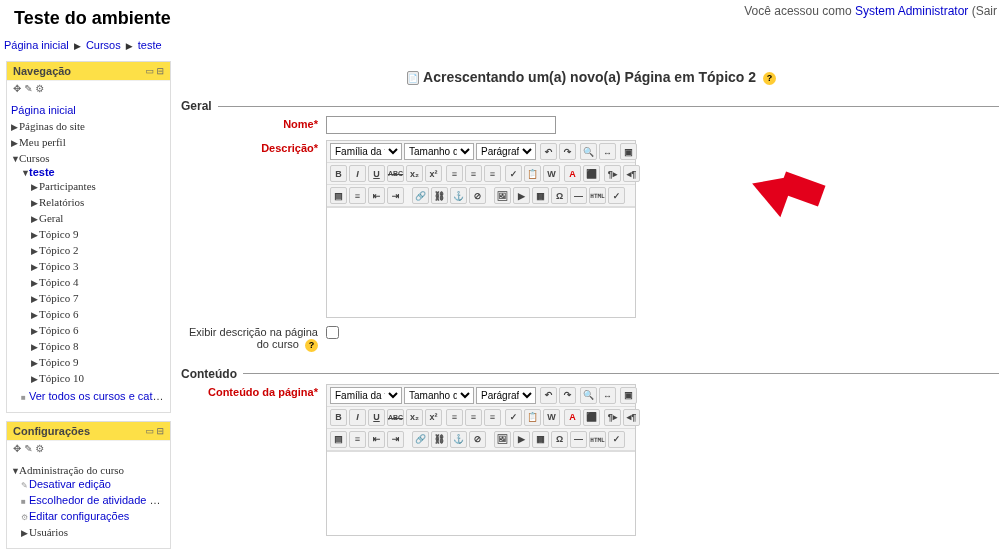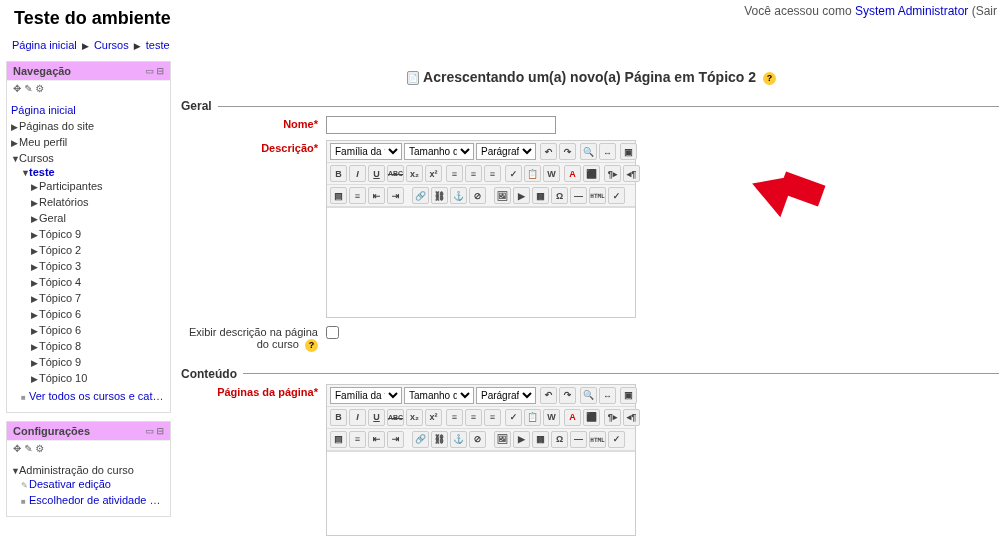--- a/index.html
+++ b/index.html
@@ -3,38 +3,38 @@
 <meta charset="utf-8">
 <style>
 * { box-sizing: border-box; margin: 0; padding: 0; }
 body { font-family: Arial, Helvetica, sans-serif; font-size: 12px; color: #333; background: #fff; }
 a { color: #0000cc; text-decoration: none; }
 
 .top-bar { display: flex; justify-content: space-between; align-items: flex-start; padding: 4px 8px 0; }
 h1.page-title { font-size: 18px; font-weight: bold; color: #000; padding: 4px 6px 8px; }
 .login-info { font-size: 12px; color: #555; text-align: left; }
 
-.breadcrumb { padding: 2px 12px 10px; font-size: 11px; color: #333; }
+.breadcrumb { padding: 2px 4px 10px; font-size: 11px; color: #333; }
 .breadcrumb .sep { font-size: 9px; color: #333; padding: 0 2px; display:inline-block; }
 
 .layout { display: flex; align-items: flex-start; padding: 0 6px; gap: 10px; }
 .sidebar { width: 165px; flex-shrink: 0; }
 .block { border: 1px solid #ddd; margin-bottom: 8px; background: #fff; }
-.block-header { background: #f0abfc; padding: 3px 6px; display: flex; justify-content: space-between; align-items: center; border-bottom: 1px solid #eee; }
+.block-header { background: #fde047; padding: 3px 6px; display: flex; justify-content: space-between; align-items: center; border-bottom: 1px solid #eee; }
 .block-title { font-size: 11px; font-weight: bold; color: #444; }
 .block-controls { font-size: 9px; color: #666; }
 .block-icons { padding: 2px 6px 4px; font-size: 10px; color: #666; }
 .block-body { padding: 4px 4px 6px; }
 .tree ul { list-style: none; padding-left: 10px; }
 .tree > ul { padding-left: 0; }
 .tree li { padding: 2px 0; font-size: 11px; white-space: nowrap; overflow: hidden; text-overflow: ellipsis; }
 .tree .bullet { color: #999; font-size: 8px; padding-right: 4px; display:inline-block; width:8px; }
 .tree .tri { color: #444; font-size: 9px; padding-right: 3px; display:inline-block; width:8px; }
 .tree .bold { font-weight: bold; }
-.tree .black { color: #333; }
+.tree .black { color: #333; font-family: Liberation Serif, serif; }
 
 .main { flex: 1; min-width: 0; }
 .main-heading { text-align: center; font-size: 14px; font-weight: bold; padding: 8px 0 14px; position: relative; }
 .help-icon, .page-icon-inline { display:inline-block; width:13px; height:13px; border-radius:50%; background:#fc3; color:#000; font-size:9px; line-height:13px; text-align:center; font-weight:bold; vertical-align:middle; margin-left:3px; }
 .page-icon-inline { background:#eee; border:1px solid #999; border-radius:2px; width:12px; height:14px; line-height:14px; font-size:8px; margin-right:4px; }
 
 fieldset { border: none; border-top: 1px solid #999; margin: 0 0 12px 0; padding: 0; }
 legend { font-size: 12px; font-weight: bold; color: #333; padding: 0 6px 0 0; }
 
 .form-row { display: flex; align-items: flex-start; padding: 3px 0; }
@@ -126,20 +126,22 @@
         <span class="block-title">Configurações</span>
         <span class="block-controls">▭ ⊟</span>
       </div>
       <div class="block-icons">✥ ✎ ⚙</div>
       <div class="block-body tree">
         <ul>
           <li><span class="tri">▼</span><span class="black">Administração do curso</span>
             <ul>
               <li><span class="bullet">✎</span><a href="#">Desativar edição</a></li>
               <li><span class="bullet">■</span><a href="#">Escolhedor de atividade desligado</a></li>
+              <li><span class="bullet">⚙</span><a href="#">Editar configurações</a></li>
+              <li><span class="tri">▶</span><span class="black">Usuários</span></li>
             </ul>
           </li>
         </ul>
       </div>
     </div>
   </div>
 
   <div class="main">
     <div class="main-heading">
       <span class="page-icon-inline">📄</span><span>Acrescentando um(a) novo(a) Página em Tópico 2</span>
@@ -226,21 +228,21 @@
       <div class="form-row">
         <div class="form-label"><span>Exibir descrição na página do curso</span> <span class="help-icon">?</span></div>
         <div class="form-field"><input type="checkbox" class="checkbox" style=""></div>
       </div>
     </fieldset>
 
     <fieldset>
       <legend>Conteúdo</legend>
 
       <div class="form-row">
-        <div class="form-label red"><span>Páginas da página</span><span class="req">*</span></div>
+        <div class="form-label red"><span>Conteúdo da página</span><span class="req">*</span></div>
         <div class="form-field">
           <div class="editor">
             <div class="editor-toolbar-row">
               <select class="editor-select fontfam"><option>Família da font</option></select>
               <select class="editor-select fontsize"><option>Tamanho da fo</option></select>
               <select class="editor-select fontfmt"><option>Parágrafo</option></select>
               <span class="tool-sep"></span>
               <span class="tool-btn">↶</span>
               <span class="tool-btn">↷</span>
               <span class="tool-sep"></span>

